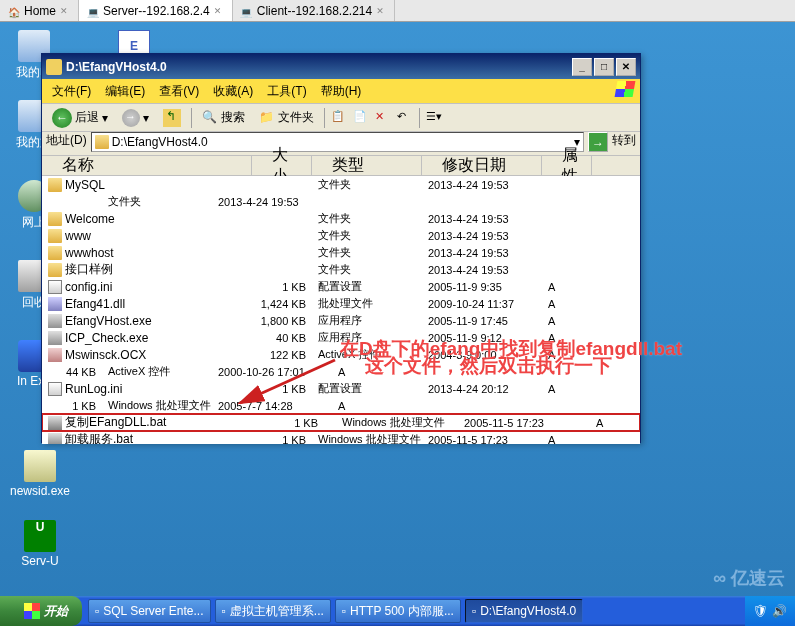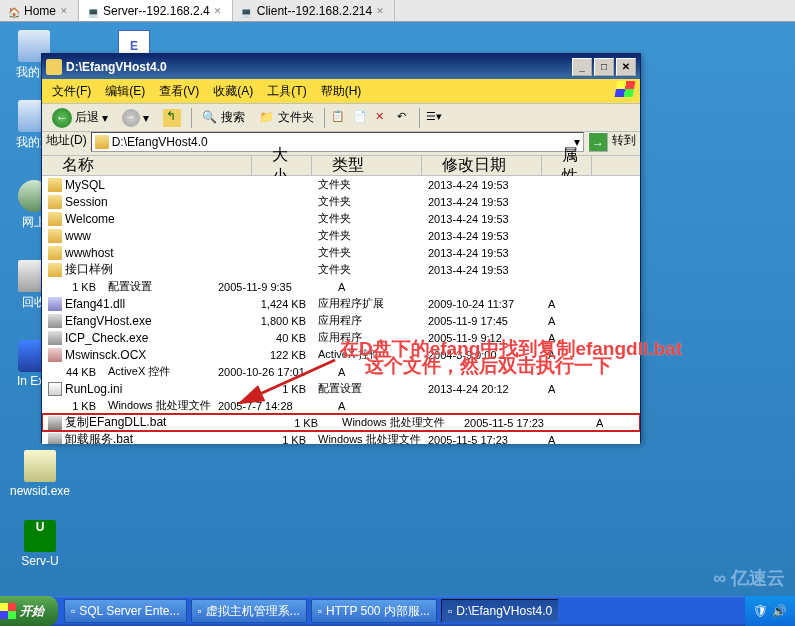--- a/index.html
+++ b/index.html
@@ -80,21 +80,21 @@
 .exe-i { background: linear-gradient(#e0e0e0,#909090); }
 .ocx-i { background: linear-gradient(#f0d0d0,#c08080); }
 .bat-i { background: linear-gradient(#e0e0e0,#808080); }
 
 
 .annotation { position: absolute; color: #ef4444; font-weight: bold; font-size: 19px; z-index: 10; pointer-events: none; text-shadow: 0 0 2px rgba(255,255,255,0.5); }
 .arrow-svg { position: absolute; z-index: 9; pointer-events: none; }
 
 
 .taskbar { position: absolute; bottom: 0; left: 0; right: 0; height: 30px; background: linear-gradient(#3c81d8, #245edb 8%, #245edb 92%, #1941a5); display: flex; align-items: center; }
-.start-btn { height: 30px; padding: 0 14px 0 0; background: linear-gradient(#5eac56, #3c873c 50%, #2a6e2a); color: #fff; font-weight: bold; font-style: italic; border-radius: 0 10px 10px 0; display: flex; align-items: center; gap: 4px; cursor: pointer; font-size: 13px; }
+.start-btn { height: 30px; padding: 0 14px 0 24px; background: linear-gradient(#5eac56, #3c873c 50%, #2a6e2a); color: #fff; font-weight: bold; font-style: italic; border-radius: 0 10px 10px 0; display: flex; align-items: center; gap: 4px; cursor: pointer; font-size: 13px; }
 .start-btn::before { content: ""; width: 16px; height: 16px; background: conic-gradient(#ff4040 0 25%, #40ff40 25% 50%, #4040ff 50% 75%, #ffff40 75% 100%); }
 .task-item { height: 24px; margin: 0 2px; padding: 0 6px; background: linear-gradient(#5a9ee8, #3470ce); border: 1px solid #2050a0; border-radius: 2px; color: #fff; display: flex; align-items: center; gap: 4px; font-size: 11px; cursor: pointer; min-width: 100px; max-width: 130px; overflow: hidden; white-space: nowrap; }
 .task-item.active { background: linear-gradient(#1e4a9c, #2a5ab0); border: 1px inset #1a3a7a; }
 .tray { margin-left: auto; height: 30px; padding: 0 8px; background: linear-gradient(#1290e9, #0d6bdb); display: flex; align-items: center; gap: 4px; color: #fff; font-size: 11px; }
 
 .watermark { position: absolute; right: 10px; bottom: 36px; color: #d0e8ff; font-size: 18px; font-weight: bold; opacity: 0.5; }
 .watermark::before { content: "∞ "; }
 </style>
 </head>
 <body>
@@ -193,24 +193,20 @@
     <div class="fcell fname">
           <span class="ficon folder-i"></span>
           <span>MySQL</span>
         </div>
     <div class="fcell fsize"></div>
     <div class="fcell ftype">文件夹</div>
     <div class="fcell fdate">2013-4-24 19:53</div>
     <div class="fcell fattr"></div>
       </div>
       <div class="file-row">
-    <div class="fcell fname">
-          <span class="ficon folder-i"></span>
-          <span>Session</span>
-        </div>
     <div class="fcell fsize"></div>
     <div class="fcell ftype">文件夹</div>
     <div class="fcell fdate">2013-4-24 19:53</div>
     <div class="fcell fattr"></div>
       </div>
       <div class="file-row">
     <div class="fcell fname">
           <span class="ficon folder-i"></span>
           <span>Welcome</span>
         </div>
@@ -243,32 +239,36 @@
     <div class="fcell fname">
           <span class="ficon folder-i"></span>
           <span>接口样例</span>
         </div>
     <div class="fcell fsize"></div>
     <div class="fcell ftype">文件夹</div>
     <div class="fcell fdate">2013-4-24 19:53</div>
     <div class="fcell fattr"></div>
       </div>
       <div class="file-row">
+    <div class="fcell fname">
+          <span class="ficon ini-i"></span>
+          <span>config.ini</span>
+        </div>
     <div class="fcell fsize">1 KB</div>
     <div class="fcell ftype">配置设置</div>
     <div class="fcell fdate">2005-11-9 9:35</div>
     <div class="fcell fattr">A</div>
       </div>
       <div class="file-row">
     <div class="fcell fname">
           <span class="ficon dll-i"></span>
           <span>Efang41.dll</span>
         </div>
     <div class="fcell fsize">1,424 KB</div>
-    <div class="fcell ftype">应用程序扩展</div>
+    <div class="fcell ftype">批处理文件</div>
     <div class="fcell fdate">2009-10-24 11:37</div>
     <div class="fcell fattr">A</div>
       </div>
       <div class="file-row">
     <div class="fcell fname">
           <span class="ficon exe-i"></span>
           <span>EfangVHost.exe</span>
         </div>
     <div class="fcell fsize">1,800 KB</div>
     <div class="fcell ftype">应用程序</div>

